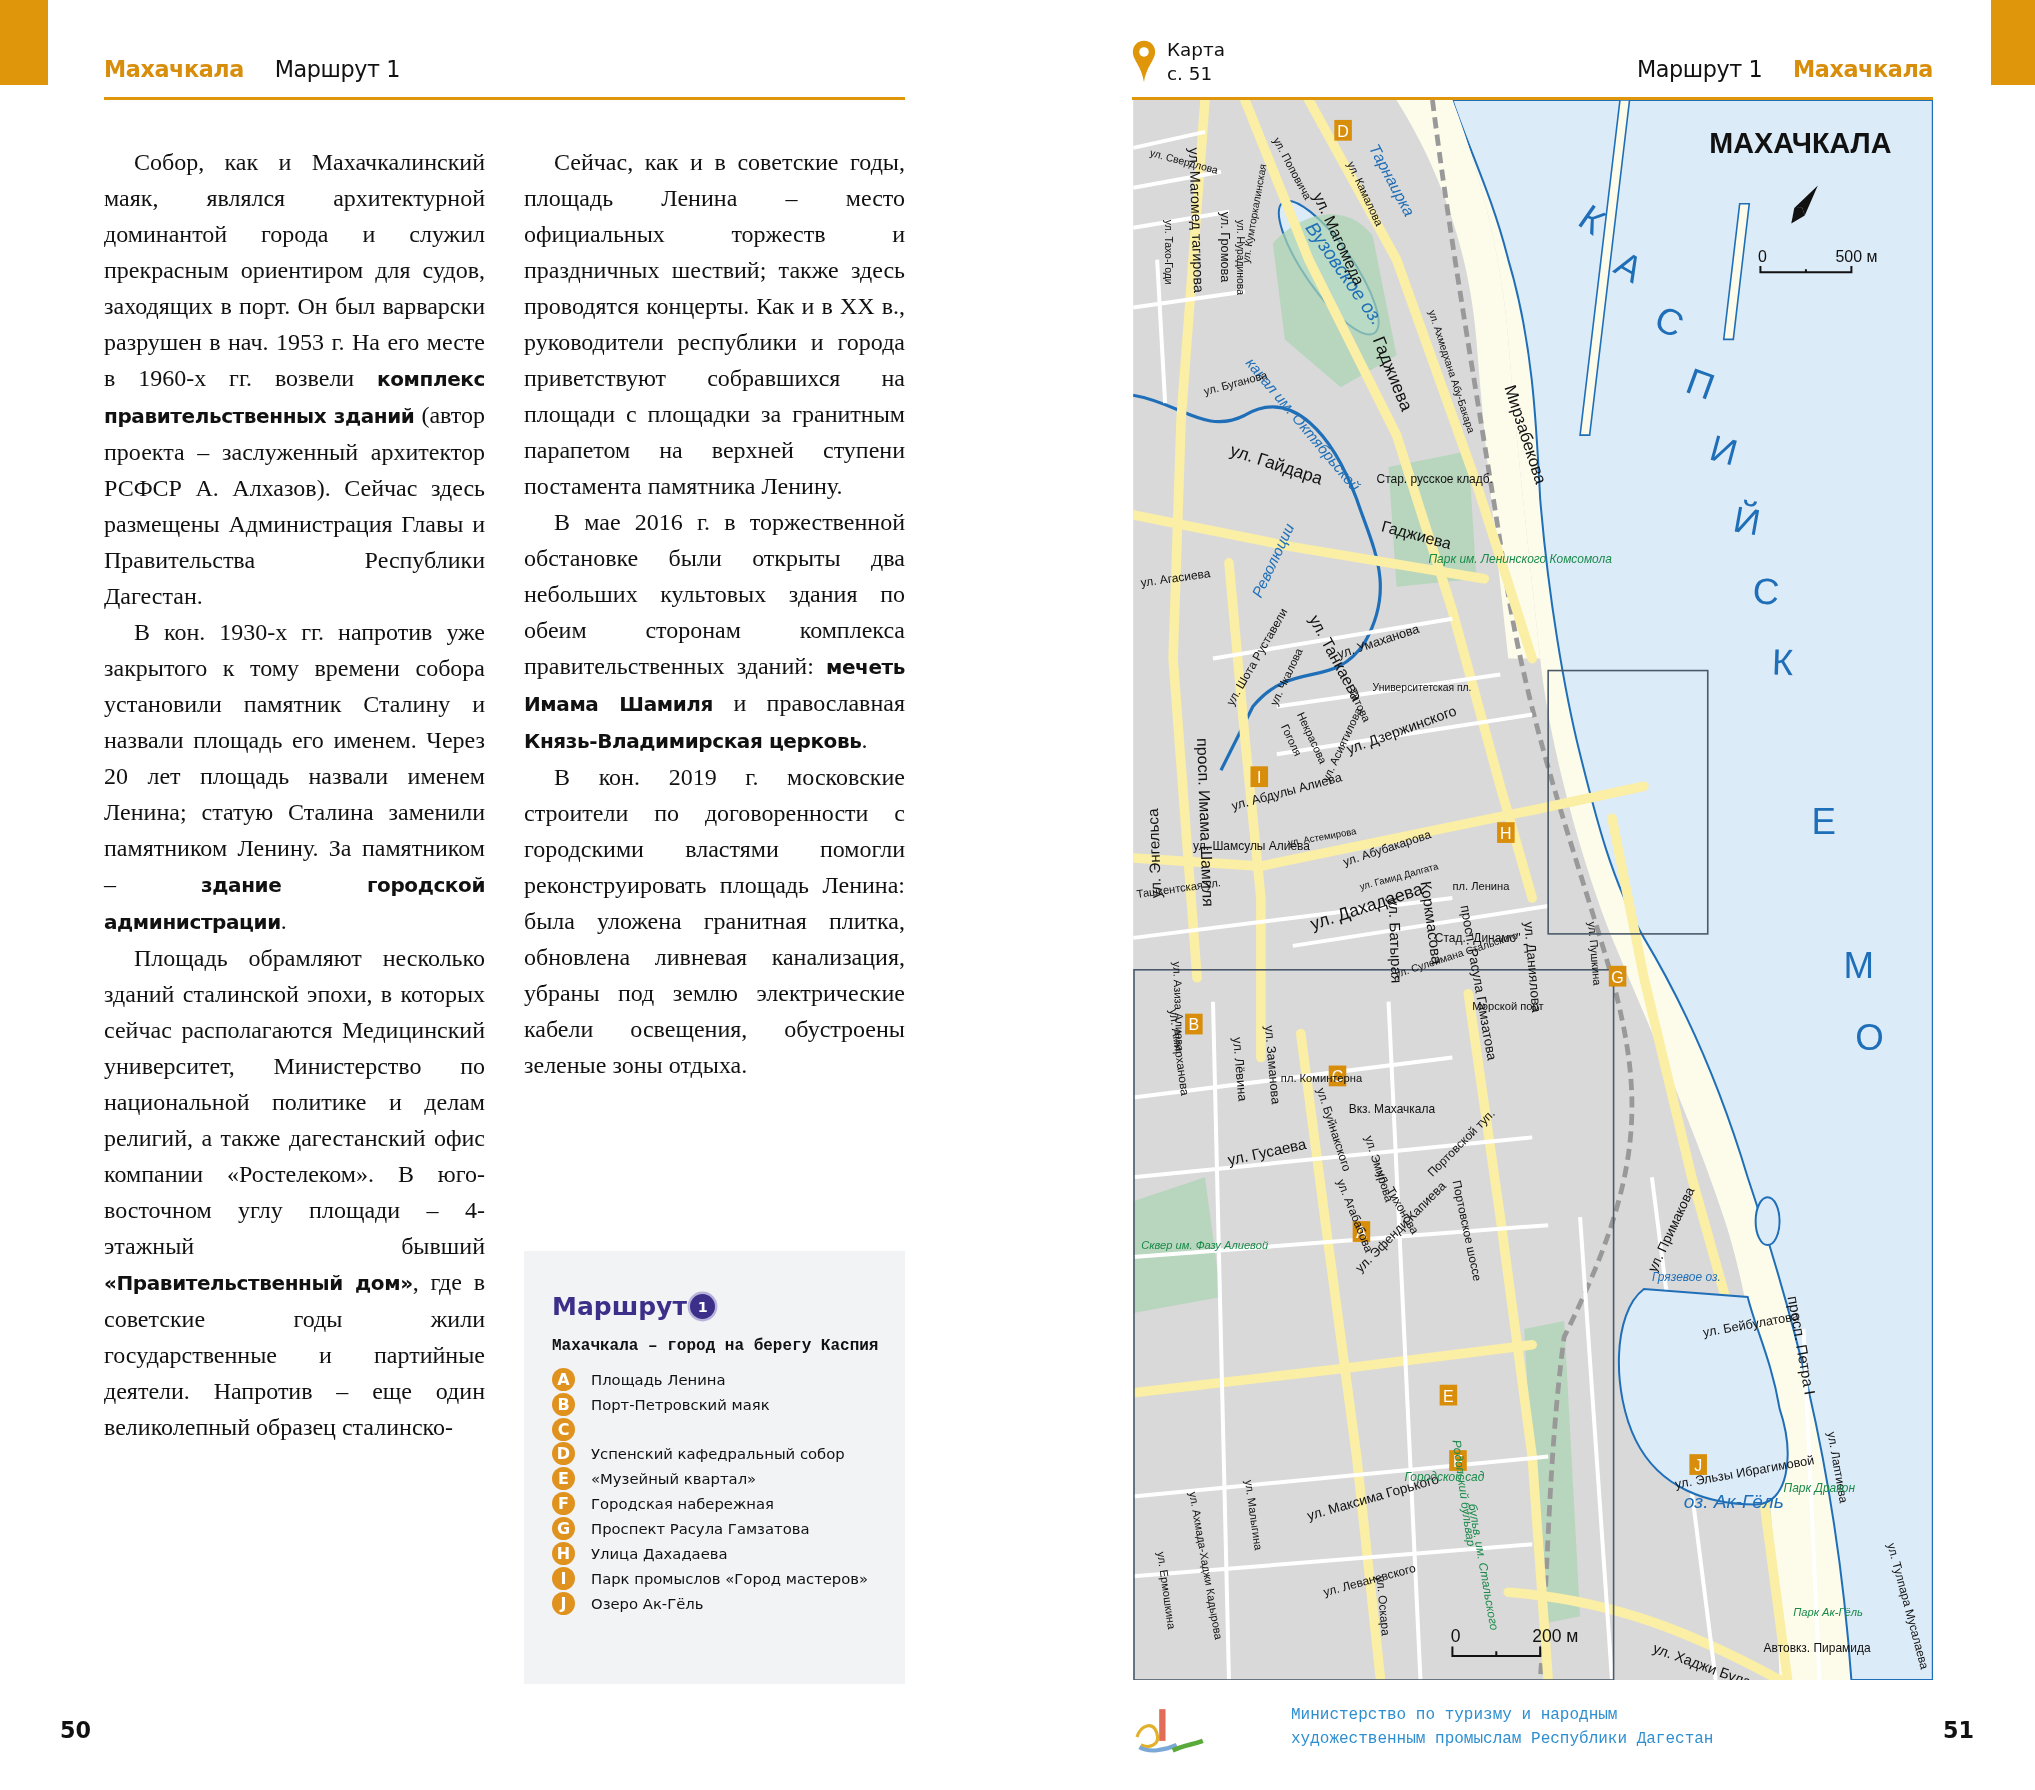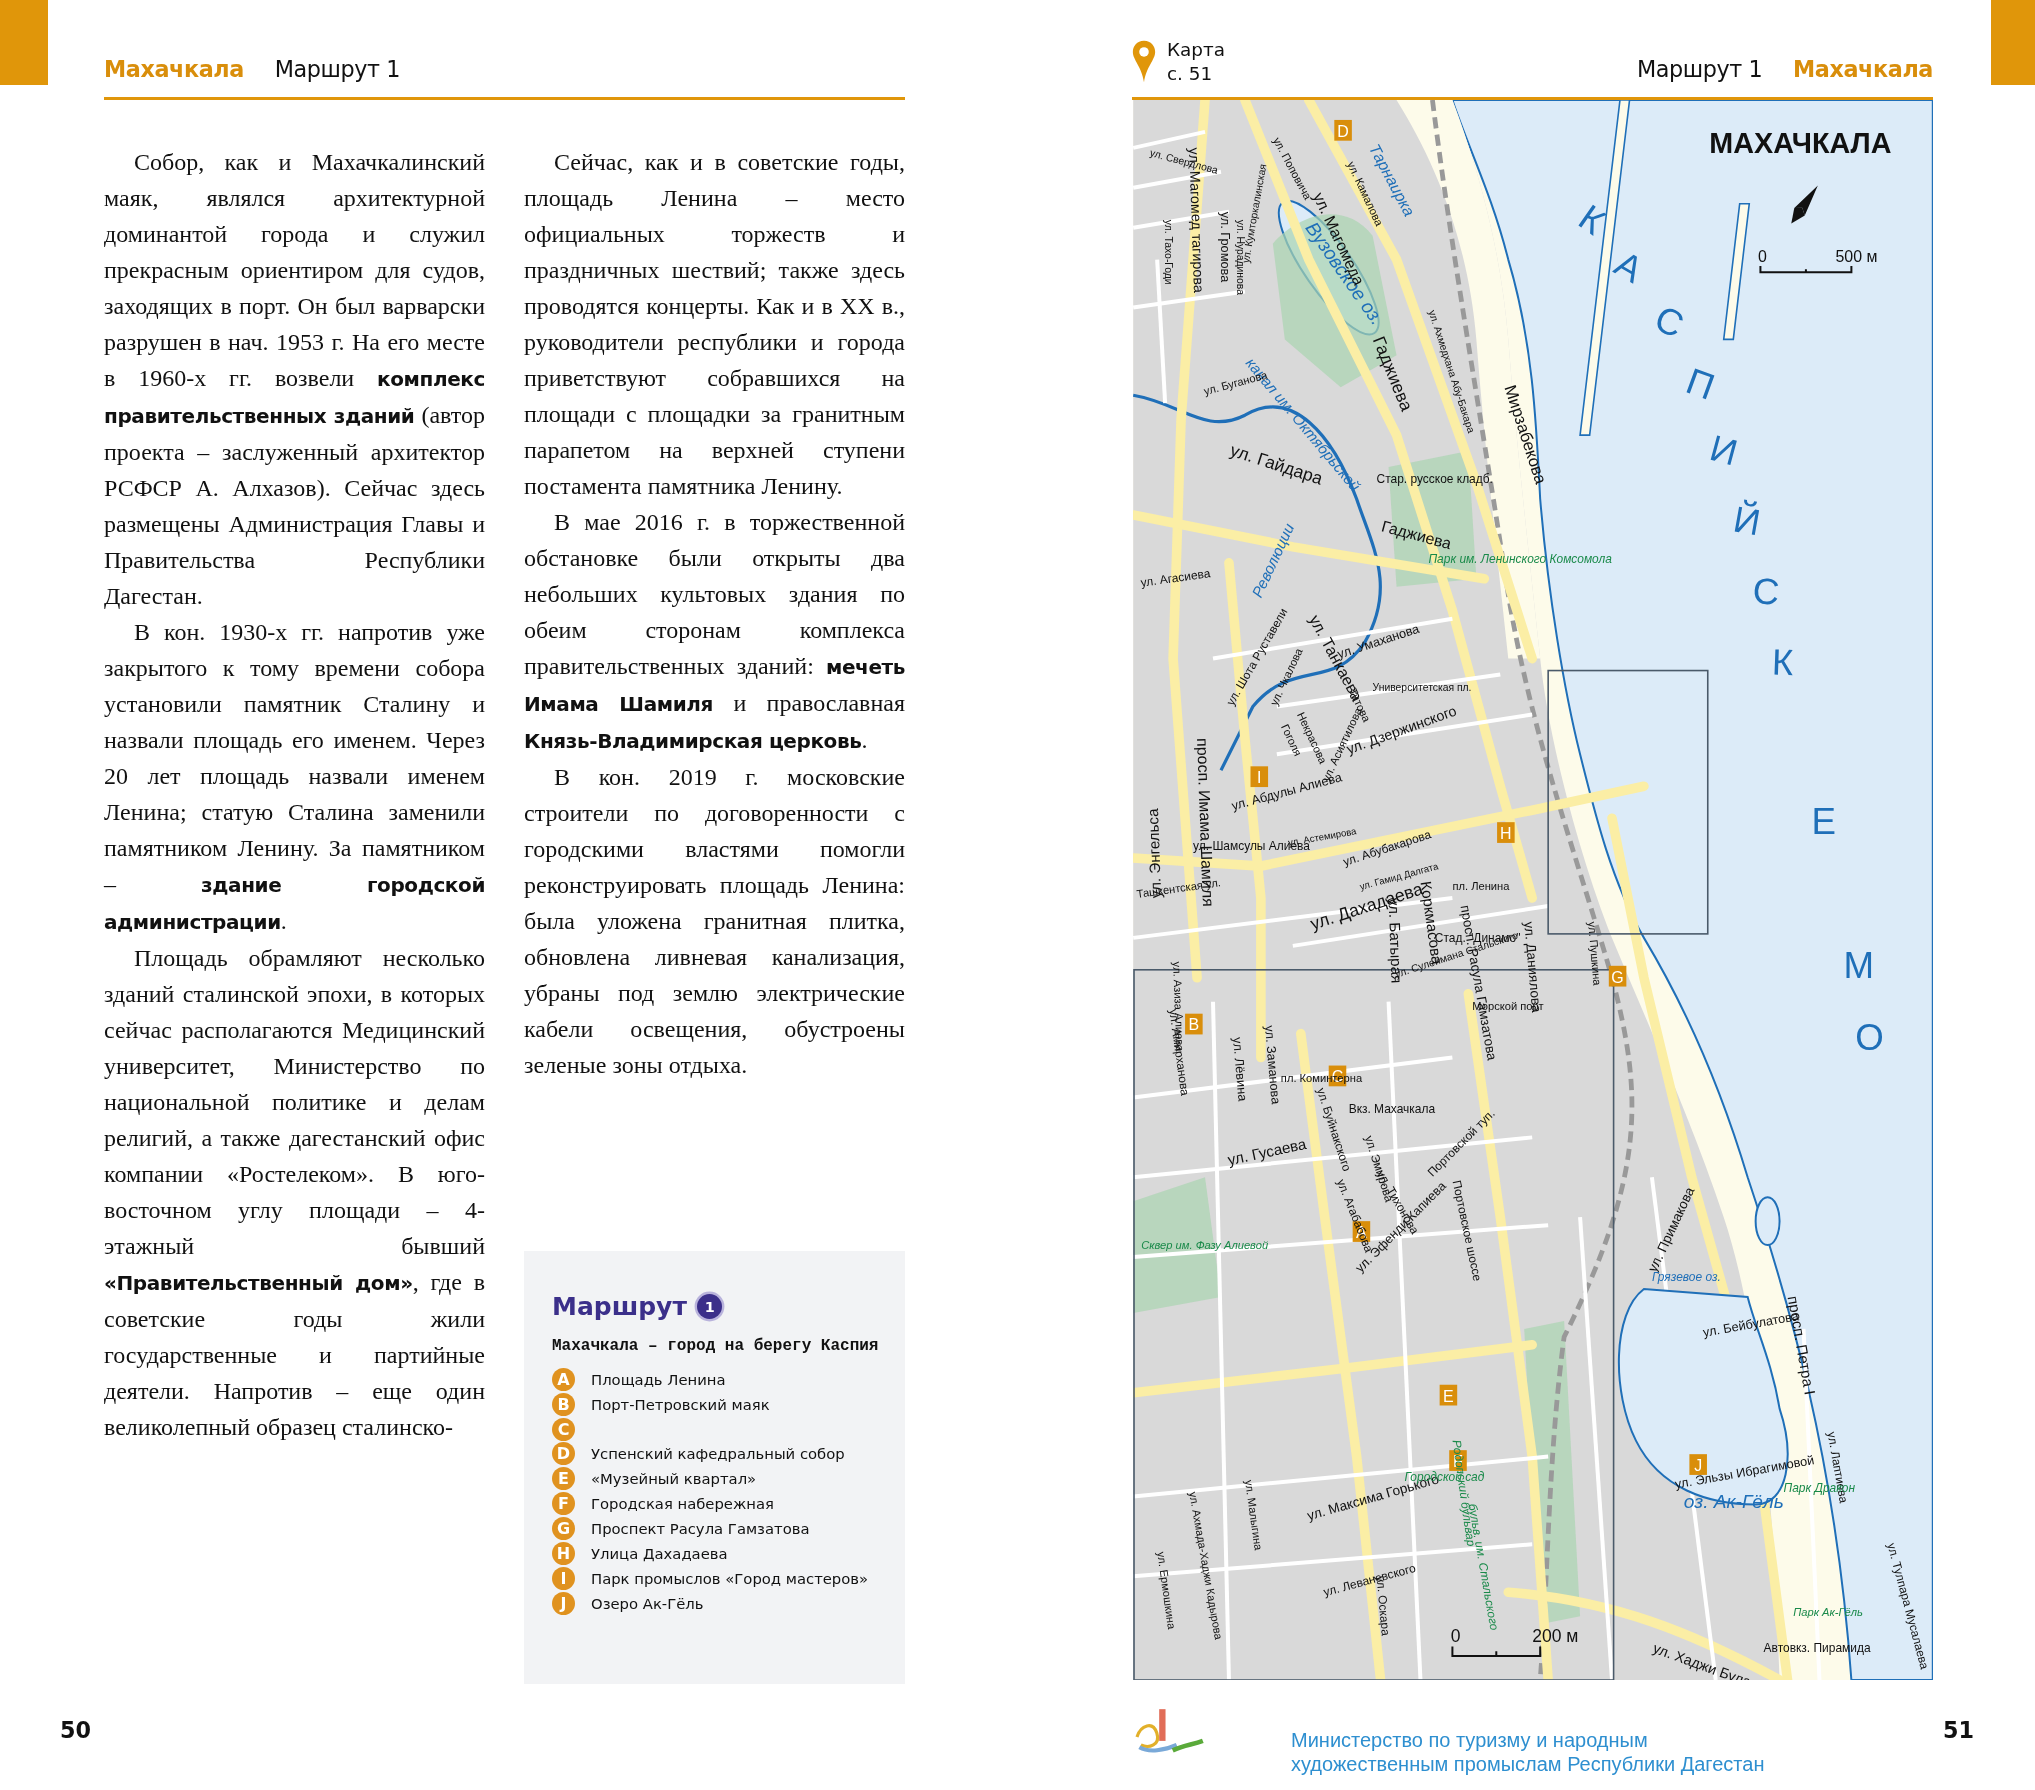--- a/index.html
+++ b/index.html
@@ -9,30 +9,30 @@
   .run-head { position:absolute; top:56px; font-family:"DejaVu Sans", sans-serif; font-size:22.3px; letter-spacing:-0.4px; }
   .run-city { color:#d98e0b; font-weight:bold; }
   .run-route { color:#111; }
   .rule { position:absolute; top:97px; height:3.2px; background:#e0960a; }
   .col { position:absolute; top:144px; width:381px; font-size:24px; line-height:36px; text-align:justify; hyphens:manual; }
   .col p { margin:0; text-indent:0; }
   .col p.ind { text-indent:30px; }
   .col b { font-family:"DejaVu Sans", sans-serif; font-weight:bold; font-size:20px; letter-spacing:-0.4px; }
   .pagenum { position:absolute; font-family:"DejaVu Sans", sans-serif; font-weight:bold; font-size:22.3px; }
   .routebox { position:absolute; left:524px; top:1251px; width:381px; height:433px; background:#f2f3f5; }
-  .rb-title { position:absolute; left:28px; top:41px; font-family:"DejaVu Sans", sans-serif; font-weight:bold; font-size:25px; color:#3b2f8a; display:flex; align-items:center; gap:10px; }
+  .rb-title { position:absolute; left:28px; top:41px; font-family:"DejaVu Sans", sans-serif; font-weight:bold; font-size:25px; color:#3b2f8a; display:flex; align-items:center; gap:3px; }
   .rb-num { display:inline-flex; width:25.5px; height:25.5px; border-radius:50%; background:#3b2f8a; color:#fff; font-size:14.4px; align-items:center; justify-content:center; box-shadow:0 0 0 2.4px #b9b3dc; }
   .rb-sub { position:absolute; left:28px; top:86px; font-family:Liberation Mono, monospace; font-weight:bold; font-size:16px; color:#111; }
   .rb-list { position:absolute; left:28px; top:116px; width:351px; font-family:"DejaVu Sans", sans-serif; font-size:14.8px; line-height:25px; color:#111; }
   .rb-item { display:flex; align-items:flex-start; }
   .rb-badge { flex:0 0 23px; height:23px; border-radius:50%; background:#e0921f; color:#fff; font-weight:bold; font-size:16px; display:flex; align-items:center; justify-content:center; margin-right:16px; margin-top:0.8px; }
   .map-pin { position:absolute; left:1132px; top:40px; }
   .map-ref { position:absolute; left:1167px; top:38px; font-family:"DejaVu Sans", sans-serif; font-size:18.4px; line-height:24px; color:#111; }
   .map { position:absolute; left:1133px; top:100px; width:800px; height:1580px; overflow:hidden; background:#fdfbea; }
-  .footer-text { position:absolute; left:1291px; top:1703px; font-family:Liberation Sans, sans-serif; font-size:20px; line-height:24px; color:#2e8fd0;margin-top:25px; }
+  .footer-text { position:absolute; left:1291px; top:1703px; font-family:Liberation Mono, monospace; font-size:16px; line-height:24px; color:#2e8fd0; }
   .logo { position:absolute; left:1133px; top:1701px; width:73px; height:56px; }
   svg text { font-family:"Liberation Sans", sans-serif; }
 </style>
 </head>
 <body>
 
 <div class="tab" style="left:0;"></div>
 <div class="run-head" style="left:104px;">
   <span class="run-city">Махачкала</span>
   <span class="run-route" style="margin-left:24px;">Маршрут 1</span>

